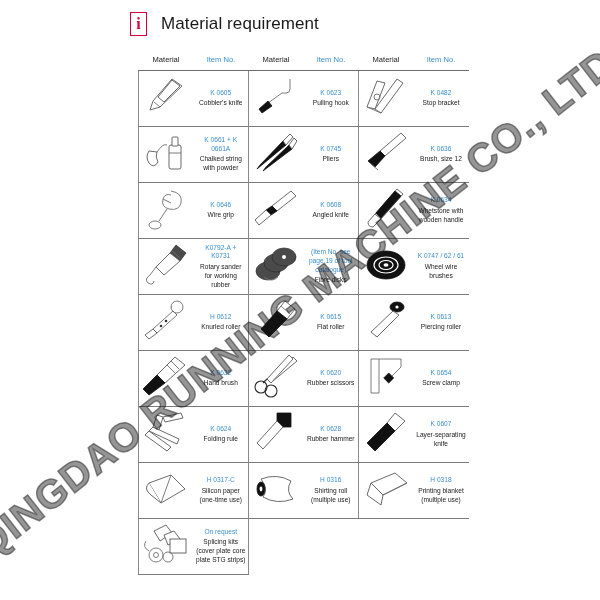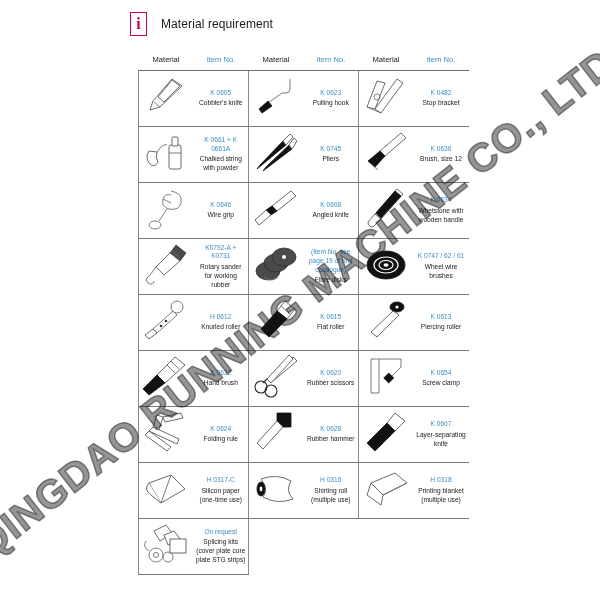--- a/index.html
+++ b/index.html
@@ -41,21 +41,21 @@
     border:1.3px solid #d6003c;
     display:flex;align-items:center;justify-content:center;
     box-sizing:border-box;
     background:#fff;
   }
   .info-icon .glyph{
     color:#d6003c;font-weight:bold;font-size:16px;
     font-family:"Liberation Serif", serif;line-height:1;
   }
   #header-title{
-    font-size:12px;color:#1a1a1a;letter-spacing:.1px;
+    font-size:17px;color:#1a1a1a;letter-spacing:.1px;
   }
 
   
   #table-wrap{
     position:absolute;left:138px;top:52px;width:330px;
     z-index:5;
   }
   table.catalog{
     width:330px;border-collapse:collapse;table-layout:fixed;
   }

